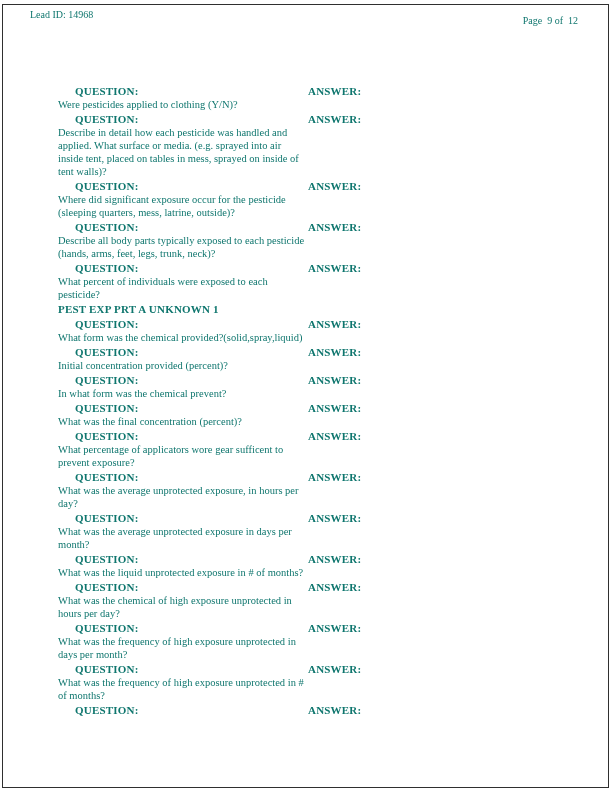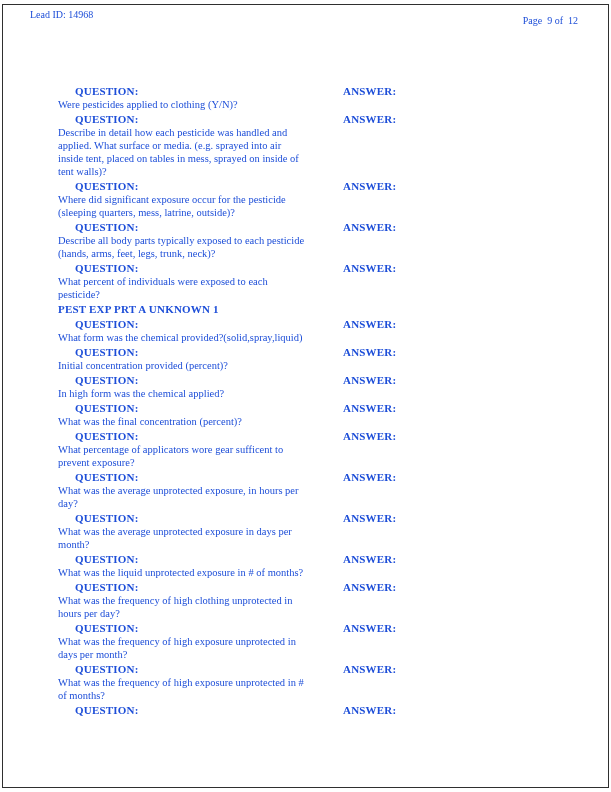--- a/index.html
+++ b/index.html
@@ -6,21 +6,21 @@
     margin: 0;
     padding: 0;
     background: #e8e8e8;
   }
   .page {
     position: relative;
     width: 611px;
     height: 792px;
     background: #ffffff;
     font-family: "Liberation Serif", serif;
-    color: #1d4ed8;
+    color: #0f766e;
     overflow: hidden;
     margin: 0 auto;
   }
   .scan-border {
     position: absolute;
     top: 4px; left: 2px; right: 2px; bottom: 4px;
     border: 1px solid #2f2f2f;
     pointer-events: none;
   }
   .lead-id {
@@ -40,21 +40,20 @@
   .content {
     position: absolute;
     left: 58px;
     top: 85px;
     width: 500px;
   }
   .qa-row {
     display: grid;
     grid-template-columns: 250px 1fr;
     margin-bottom: 2px;
-    gap: 35px;
   }
   .q-label {
     font-weight: bold;
     font-size: 11px;
     line-height: 13px;
     padding-left: 17px;
     letter-spacing: 0.2px;
   }
   .q-text {
     font-size: 10.5px;
@@ -153,21 +152,21 @@
       <div class="q-text">Initial concentration provided (percent)?</div>
     </div>
     <div class="qa-right">
       <div class="a-label">ANSWER:</div>
     </div>
   </div>
 
   <div class="qa-row">
     <div class="qa-left">
       <div class="q-label">QUESTION:</div>
-      <div class="q-text">In high form was the chemical applied?</div>
+      <div class="q-text">In what form was the chemical prevent?</div>
     </div>
     <div class="qa-right">
       <div class="a-label">ANSWER:</div>
     </div>
   </div>
 
   <div class="qa-row">
     <div class="qa-left">
       <div class="q-label">QUESTION:</div>
       <div class="q-text">What was the final concentration (percent)?</div>
@@ -213,21 +212,21 @@
       <div class="q-text">What was the liquid unprotected exposure in # of months?</div>
     </div>
     <div class="qa-right">
       <div class="a-label">ANSWER:</div>
     </div>
   </div>
 
   <div class="qa-row">
     <div class="qa-left">
       <div class="q-label">QUESTION:</div>
-      <div class="q-text">What was the frequency of high clothing unprotected in hours per day?</div>
+      <div class="q-text">What was the chemical of high exposure unprotected in hours per day?</div>
     </div>
     <div class="qa-right">
       <div class="a-label">ANSWER:</div>
     </div>
   </div>
 
   <div class="qa-row">
     <div class="qa-left">
       <div class="q-label">QUESTION:</div>
       <div class="q-text">What was the frequency of high exposure unprotected in days per month?</div>

